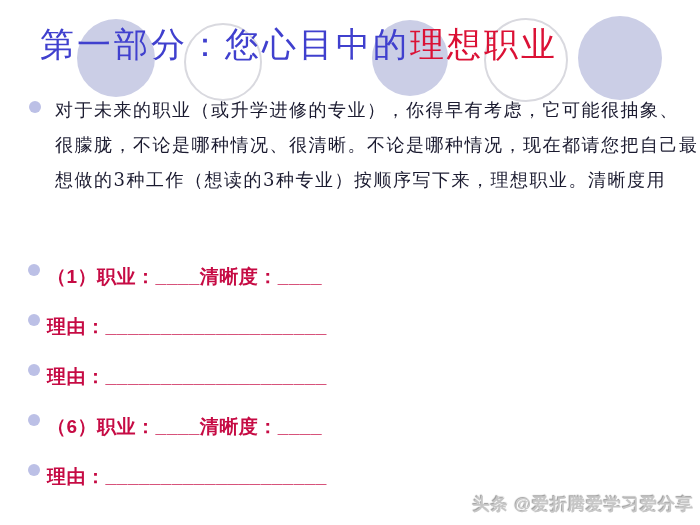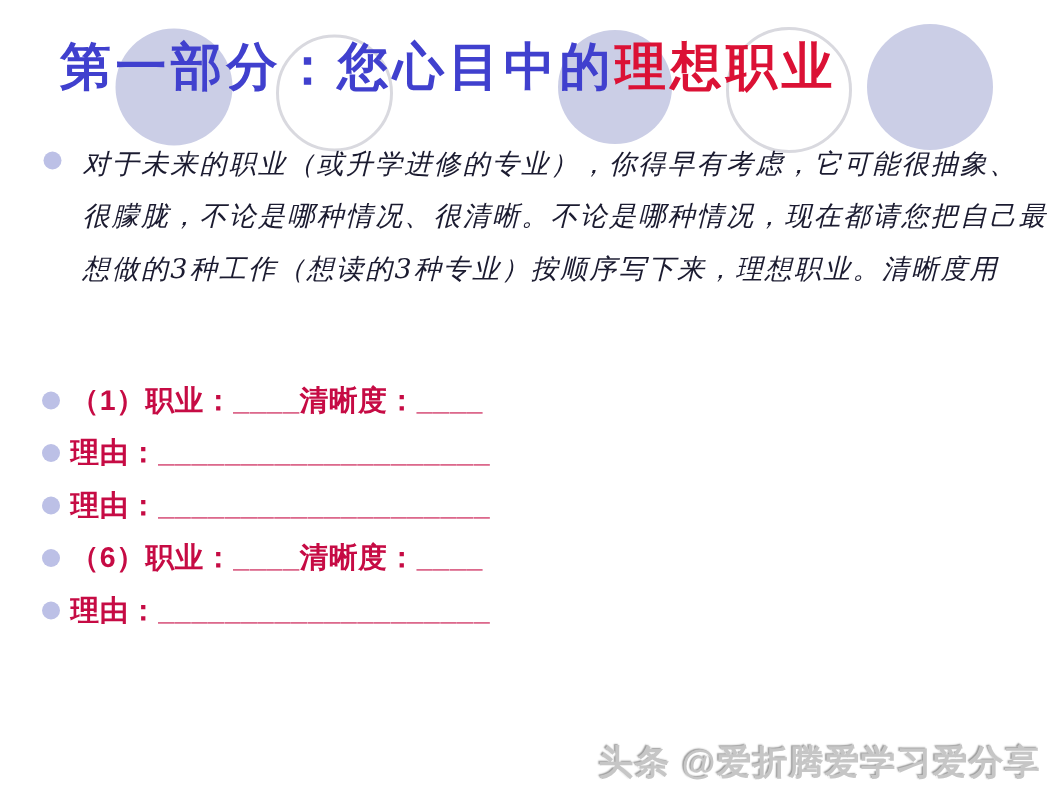--- a/index.html
+++ b/index.html
@@ -23,74 +23,74 @@
   .c5 { left: 578px; top: 16px; width: 84px; height: 84px; }
 
   
   .title {
     position: absolute;
     left: 40px; top: 22px;
     z-index: 2;
     margin: 0;
     font-family: "DejaVu Serif", serif;
     font-size: 34px;
-    font-weight: 700;
+    font-weight: 400;
     letter-spacing: 3px;
     white-space: nowrap;
   }
   .title .t-blue { color: #4040ce; }
   .title .t-red  { color: #db1135; }
 
   
   .intro {
     position: absolute;
     left: 28px; top: 92px;
     width: 655px;
     z-index: 2;
     font-family: "DejaVu Serif", serif;
     font-size: 18px;
     letter-spacing: 1.5px;
     color: #1b1b30;
   }
-  .intro-line { height: 35px; line-height: 35px; padding-left: 27px; white-space: nowrap; font-style: italic; }
+  .intro-line { height: 35px; line-height: 35px; padding-left: 27px; white-space: nowrap; }
   .bullet {
     display: inline-block;
     width: 12px; height: 12px;
     border-radius: 50%;
     background: #bcc0e6;
   }
   .intro .bullet { position: absolute; left: 1px; top: 9px; }
 
   
   .blanks {
     position: absolute;
     left: 28px; top: 249px;
     z-index: 2;
     margin: 0; padding: 0;
     list-style: none;
   }
-  .blanks li { height: 35px; display: flex; align-items: center; }
+  .blanks li { height: 35px; display: flex; align-items: flex-start; margin-top: 15px; }
   .blanks .bullet { flex: 0 0 12px; margin-right: 7px; }
   .blanks .blank-label {
     font-family: "Liberation Sans", sans-serif;
     font-weight: 700;
     font-size: 19px;
     letter-spacing: 0.5px;
     color: #c60b44;
     white-space: nowrap;
   }
 
   
   .watermark {
     position: absolute;
     right: 6px; top: 493px;
     z-index: 2;
     font-family: "Liberation Sans", sans-serif;
     font-weight: 700;
-    font-size: 23px;
+    font-size: 17px;
     letter-spacing: 1px;
     color: #c6c6c6;
     text-shadow: 1px 1px 1px #ffffff, -1px -1px 1px #9a9a9a;
     white-space: nowrap;
   }
 </style>
 </head>
 <body>
 
 <div class="slide">

